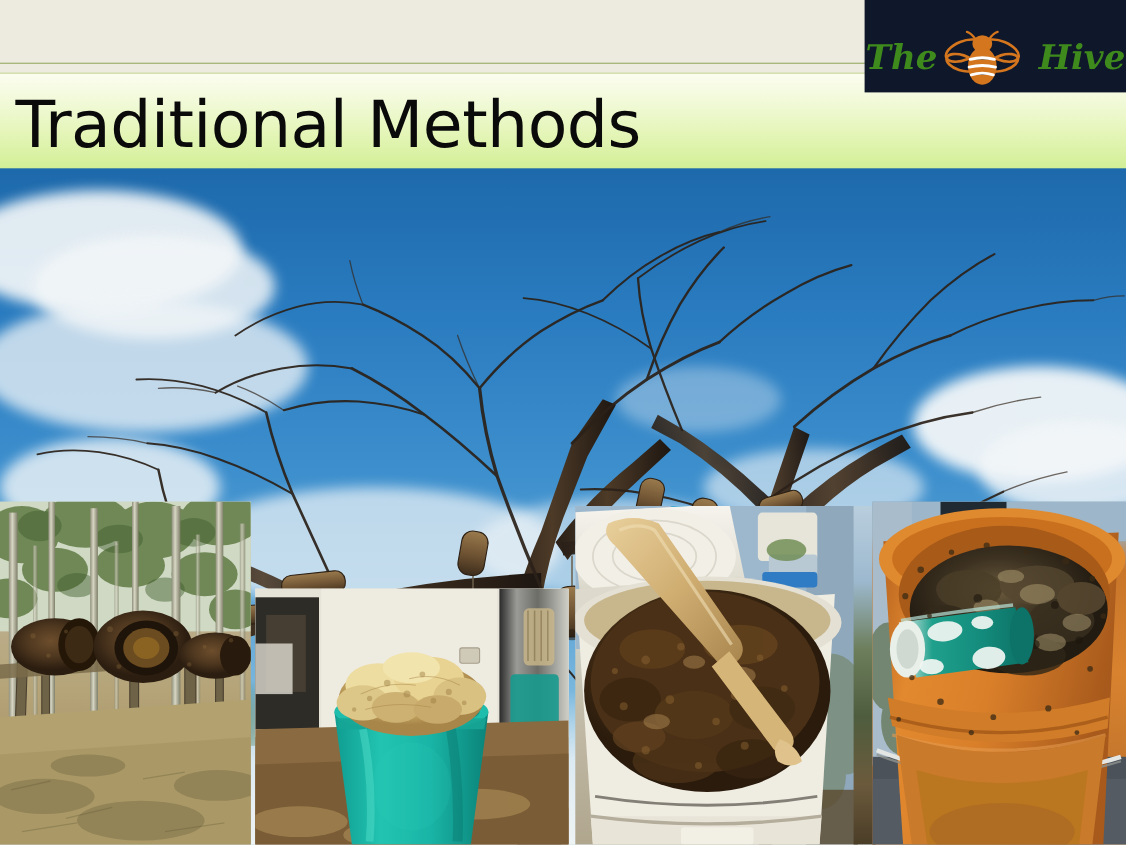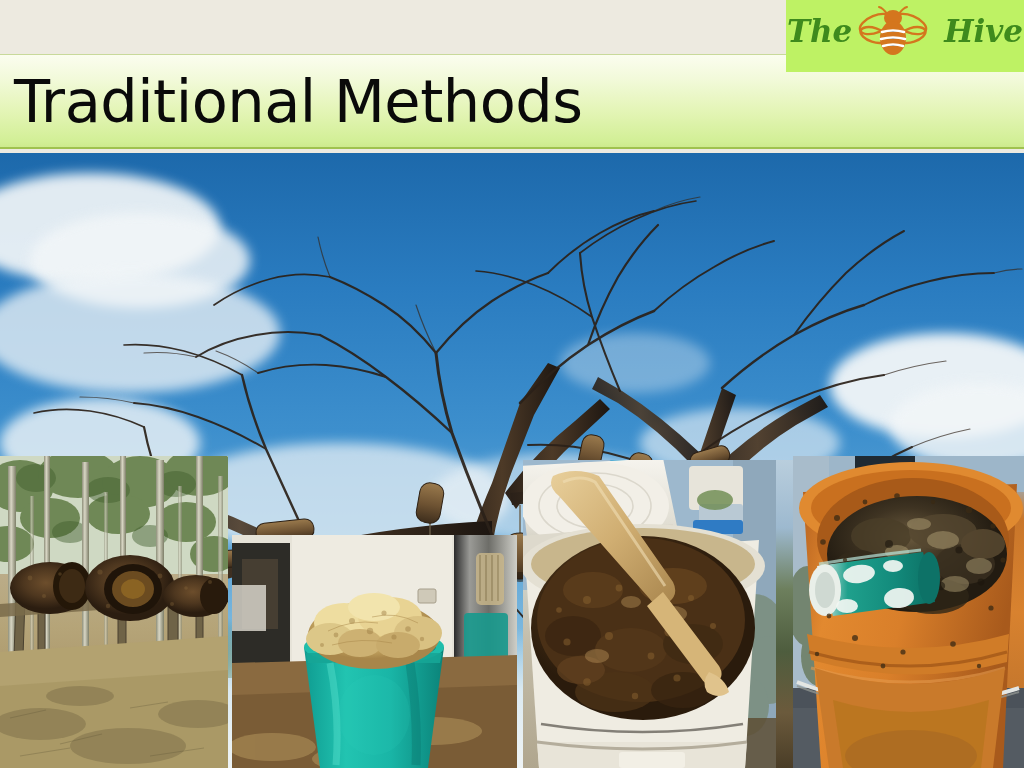--- a/index.html
+++ b/index.html
@@ -14,39 +14,39 @@
 
   
   .top-band {
     position:absolute; left:0; top:0; width:1024px; height:58px;
     background:#edeae0;
     border-bottom:1px solid #9aab63;
   }
 
   
   .title-bar {
-    position:absolute; left:0; top:54px; width:1024px; height:95px;
+    position:absolute; left:0; top:66px; width:1024px; height:95px;
     background:linear-gradient(to bottom, #fbfdef 0%, #f2fada 26%, #e4f5b7 60%, #d2ef96 94%, #cdea8e 100%);
     border-top:1px solid #c8d99a;
     border-bottom:2px solid #9fc24f;
     overflow:hidden;
   }
   .title-text {
     position:absolute; left:14px; top:50%; transform:translateY(-50%);
     font-size:59px; line-height:1.0; color:#0a0a0a;
     font-weight:400; letter-spacing:-0.5px;
     white-space:nowrap;
     font-family:"DejaVu Sans", sans-serif;
   }
 
   
   .logo-box {
-    position:absolute; left:786px; top:0; width:238px; height:72px;
-    background:#bef264; z-index:40;
-    display:flex; align-items:flex-start; justify-content:center;
+    position:absolute; left:786px; top:0; width:238px; height:84px;
+    background:#0f172a; z-index:40;
+    display:flex; align-items:flex-end; justify-content:center;
     overflow:hidden;
   }
   .logo-inner { position:relative; width:226px; height:62px; display:flex; align-items:center; justify-content:center; }
   .logo-word {
     font-family:"DejaVu Serif", serif;
     font-style:italic; font-weight:700;
     font-size:31px; color:#3e8a1d;
     line-height:1;
   }
   .logo-word.the { margin-right:4px; }

